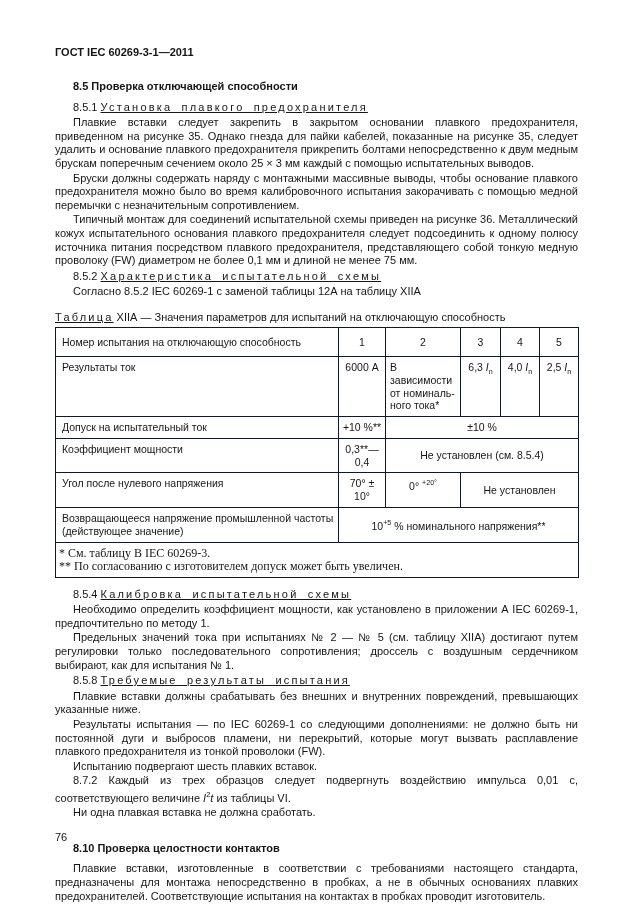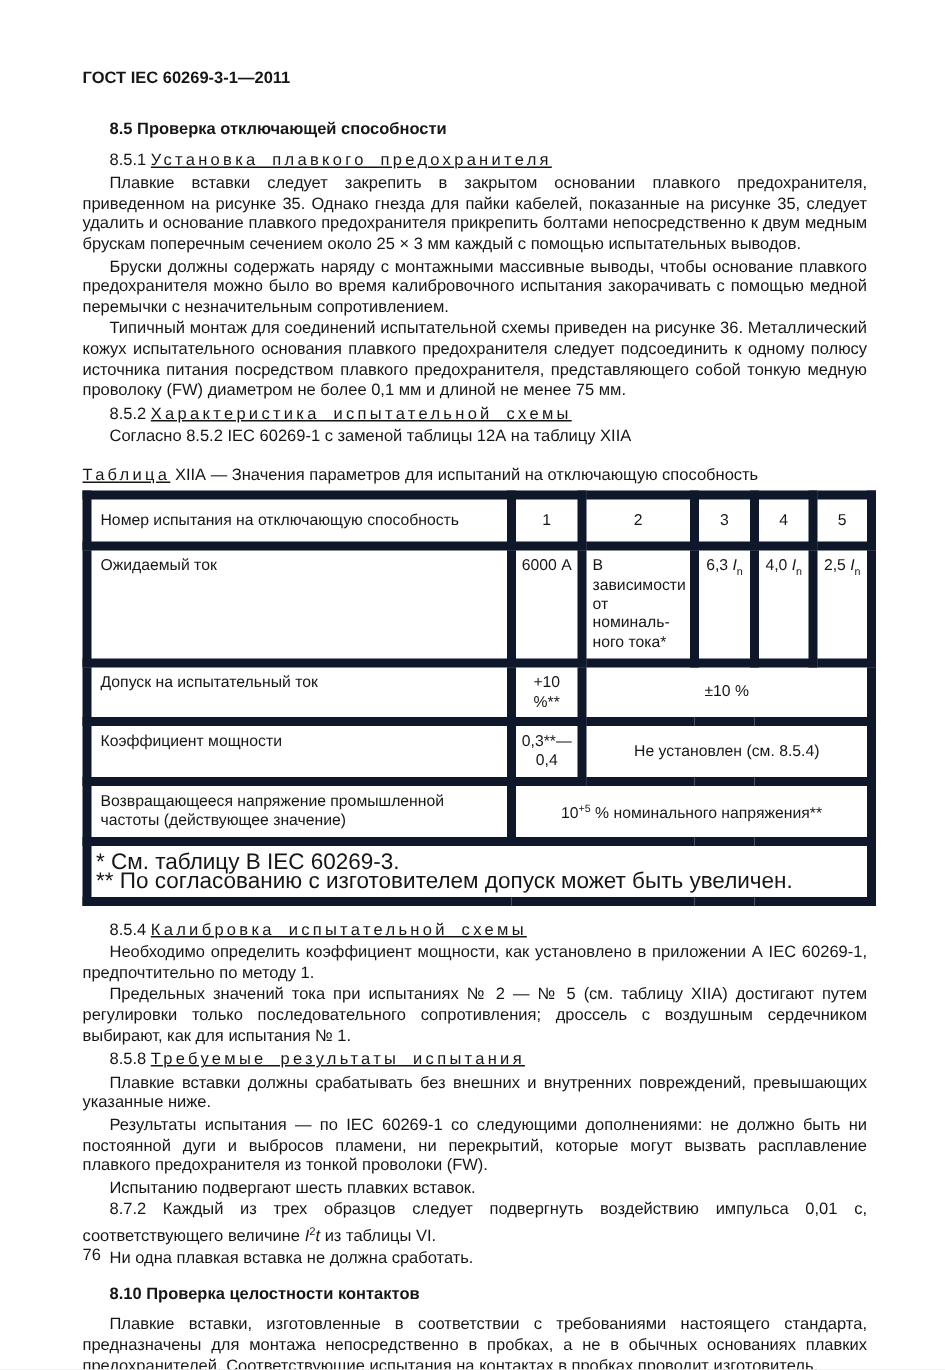--- a/index.html
+++ b/index.html
@@ -6,32 +6,32 @@
   .page {
     width:630px; height:913px; box-sizing:border-box;
     background:#ffffff; position:relative; overflow:hidden;
     padding:46px 52px 0 55px;
     font-family:"Liberation Sans", sans-serif;
     color:#161616;
   }
   .doc-header { font-weight:bold; font-size:11px; margin:0 0 22px 0; }
   p { margin:0 0 1px 0; font-size:11px; line-height:13.6px; text-align:justify; text-indent:18px; }
   .b { font-weight:bold; }
-  .sec { margin:10px 0 7px 0; }
+  .sec { margin:22px 0 7px 0; }
   .hsp { margin:2px 0 2px 0; }
   .ltr { letter-spacing:2.2px; word-spacing:4px;text-decoration:underline; }
   .tbl-caption { font-size:11px; margin:12px 0 4px 0; }
   .tbl { width:523px; border-collapse:collapse; table-layout:fixed; font-size:10.5px; line-height:12.8px; }
-  .tbl td { border:6px solid #0f172a; padding:4px 3px; vertical-align:top; }
+  .tbl td { border:1px solid #0f172a; padding:4px 3px; vertical-align:top; }
   .tbl .lbl { text-align:left; padding-left:6px; }
   .tbl .c   { text-align:center; }
   .tbl .lft { text-align:left; padding-left:4px; }
   .r-head td { height:20px; vertical-align:middle; }
   .tbl .mid { vertical-align:middle; }
-  .fnotes { padding:3px 6px 5px 10px; font-size:15px; }
+  .fnotes { padding:3px 6px 5px 10px; font-size:12px;font-family:Liberation Serif, serif; }
   .fnotes div { line-height:13px; }
   sup { font-size:68%; vertical-align:super; }
   sub { font-size:68%; vertical-align:sub; }
   .page-number { position:absolute; left:55px; top:831px; font-size:11px; }
 </style>
 </head>
 <body>
 
 <div class="page">
 
@@ -71,36 +71,42 @@
     <tbody>
       <tr class="r-head">
         <td class="lbl">Номер испытания на отключающую способность</td>
         <td class="c">1</td>
         <td class="c">2</td>
         <td class="c">3</td>
         <td class="c">4</td>
         <td class="c">5</td>
       </tr>
       <tr>
-        <td class="lbl">Ожидаемый ток</td>
+        <td class="lbl">Результаты ток</td>
         <td class="c">6000 А</td>
         <td class="lft">В зависимости от номиналь­ного тока*</td>
         <td class="c">6,3 <i>I</i><sub>n</sub></td>
         <td class="c">4,0 <i>I</i><sub>n</sub></td>
         <td class="c">2,5 <i>I</i><sub>n</sub></td>
       </tr>
       <tr>
         <td class="lbl">Допуск на испытательный ток</td>
         <td class="c">+10 %**</td>
         <td class="c mid" colspan="4">±10 %</td>
       </tr>
       <tr>
         <td class="lbl">Коэффициент мощности</td>
         <td class="c">0,3**—0,4</td>
         <td class="c mid" colspan="4">Не установлен (см. 8.5.4)</td>
+      </tr>
+      <tr>
+        <td class="lbl">Угол после нулевого напряжения</td>
+        <td class="c">70° ± 10°</td>
+        <td class="c">0° <sup>+20°</sup></td>
+        <td class="c mid" colspan="3">Не установлен</td>
       </tr>
       <tr>
         <td class="lbl">Возвращающееся напряжение промышленной частоты (действующее значение)</td>
         <td class="c mid" colspan="5">10<sup>+5</sup> % номинального напряжения**</td>
       </tr>
       <tr>
         <td class="fnotes" colspan="6">
           <div>* См. таблицу B IEC 60269-3.</div>
           <div>** По согласованию с изготовителем допуск может быть увеличен.</div>
         </td>

